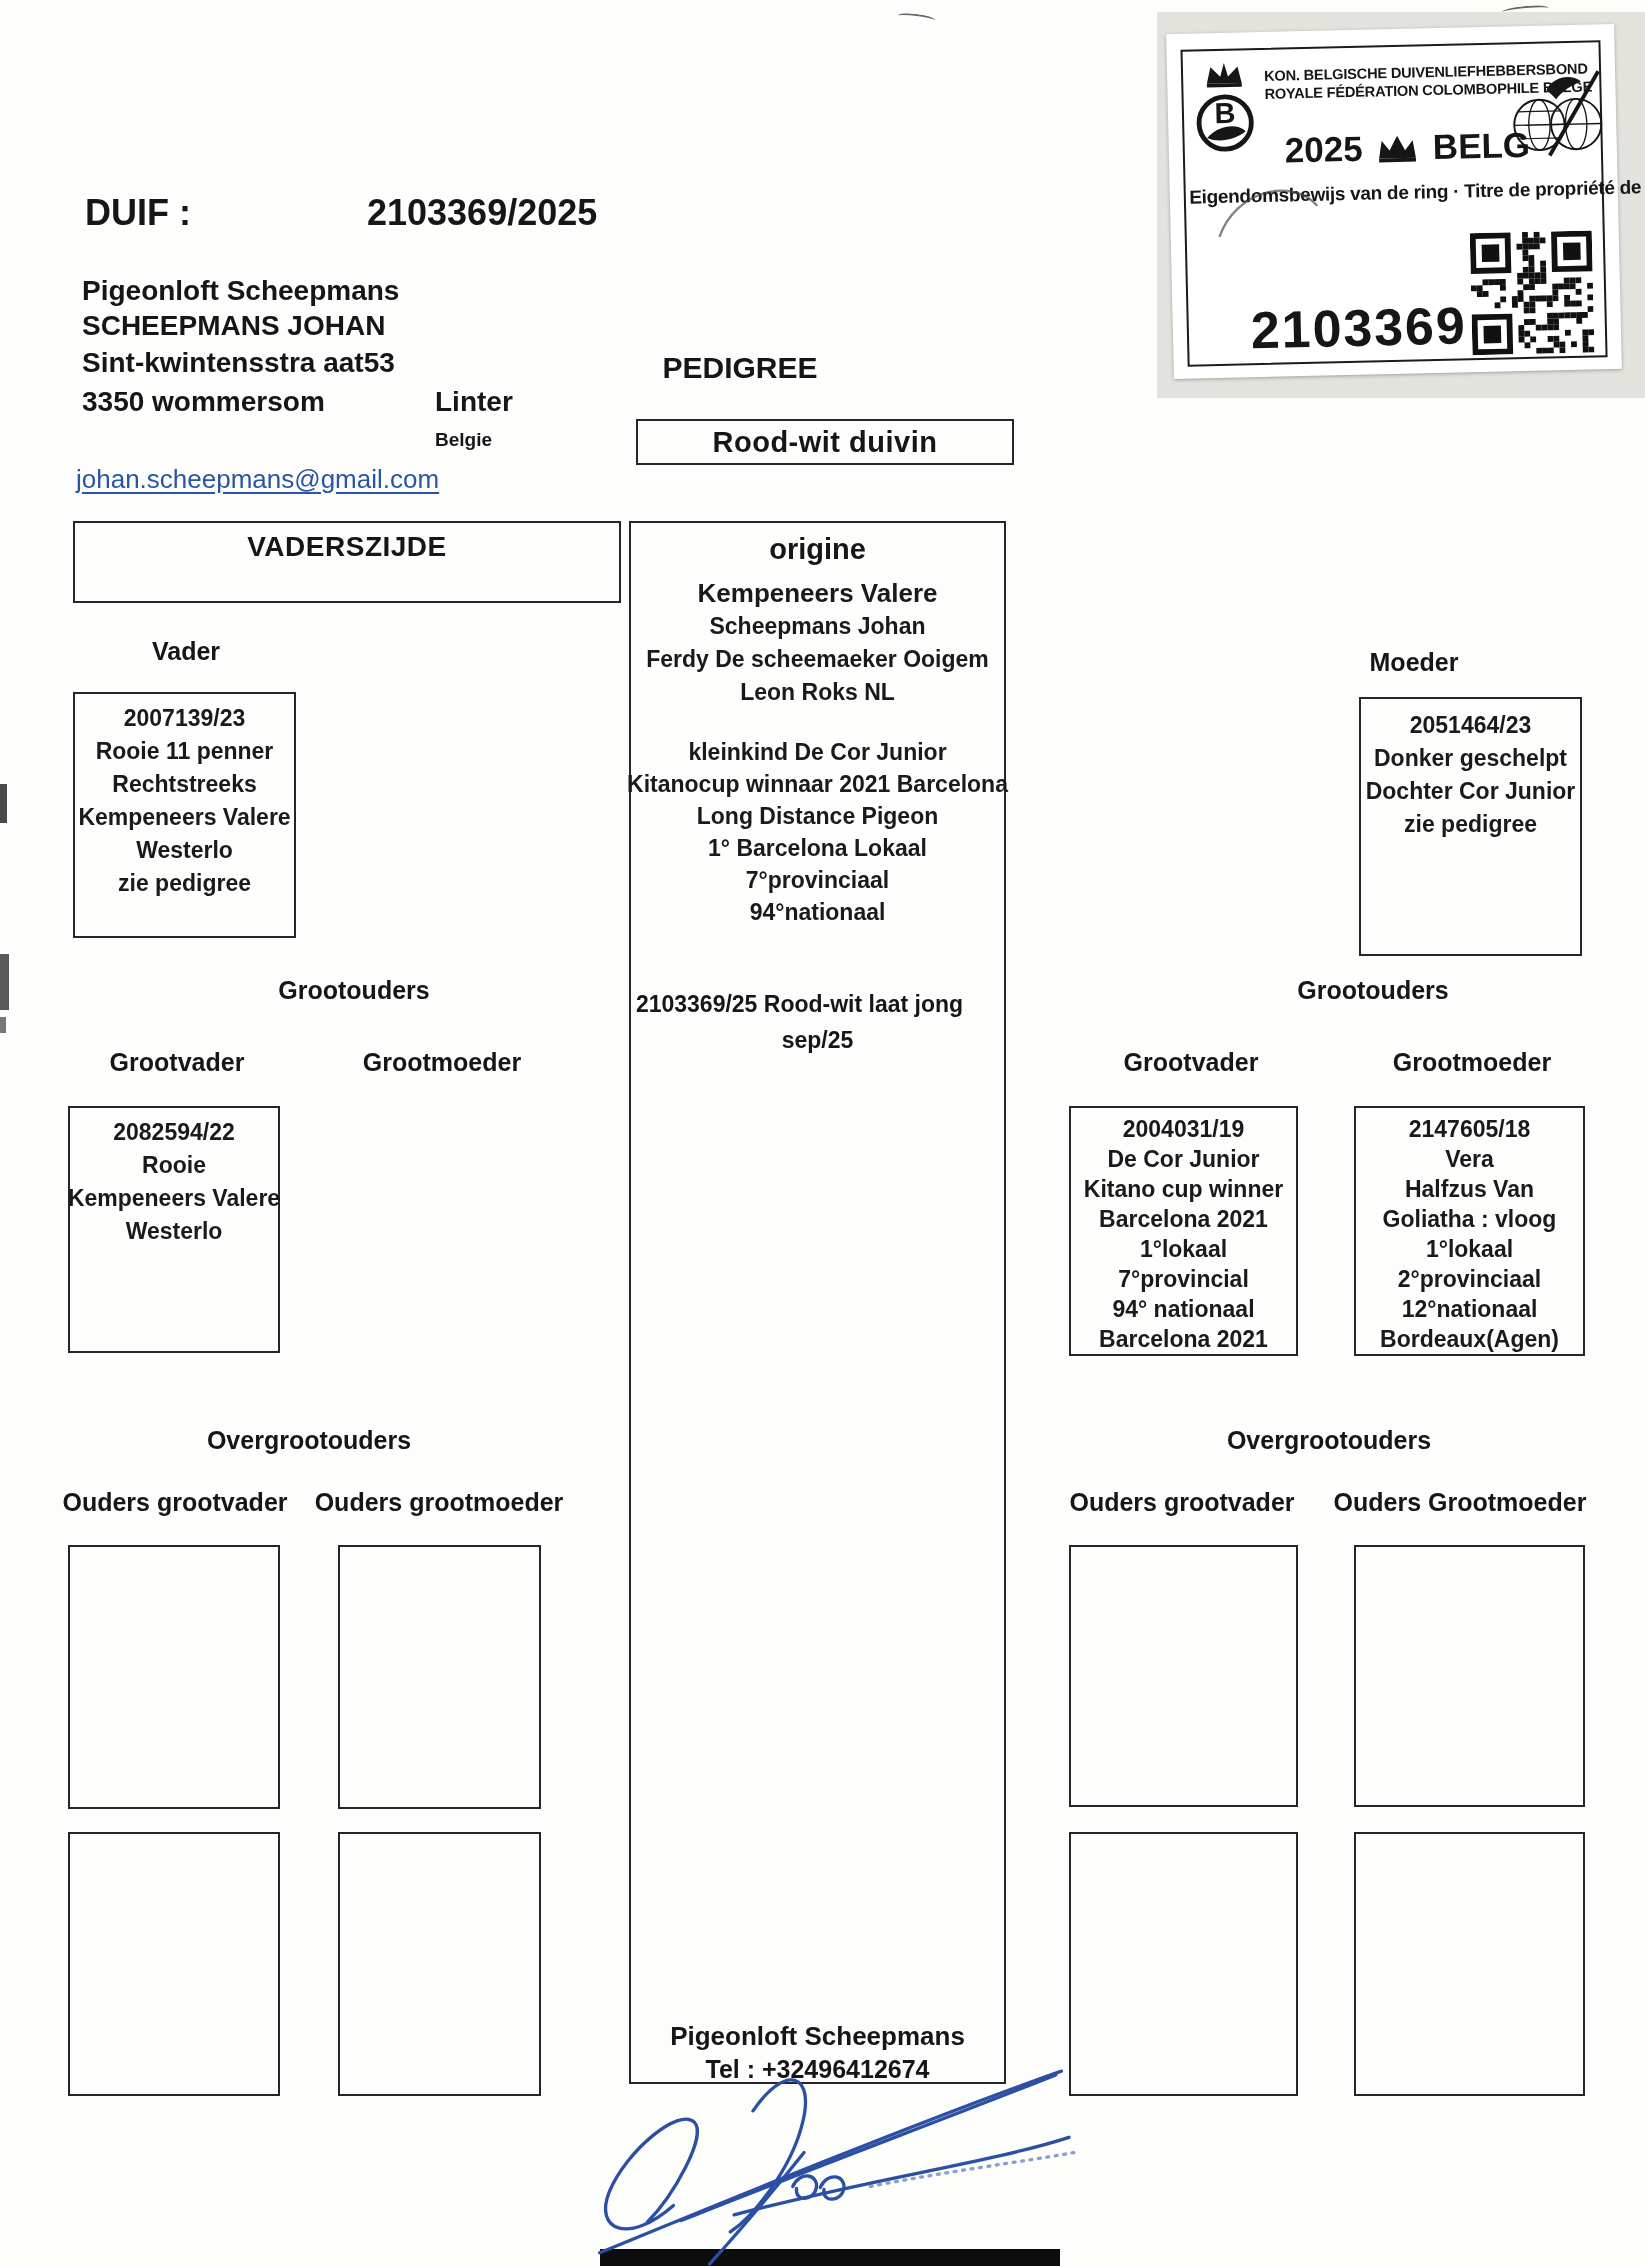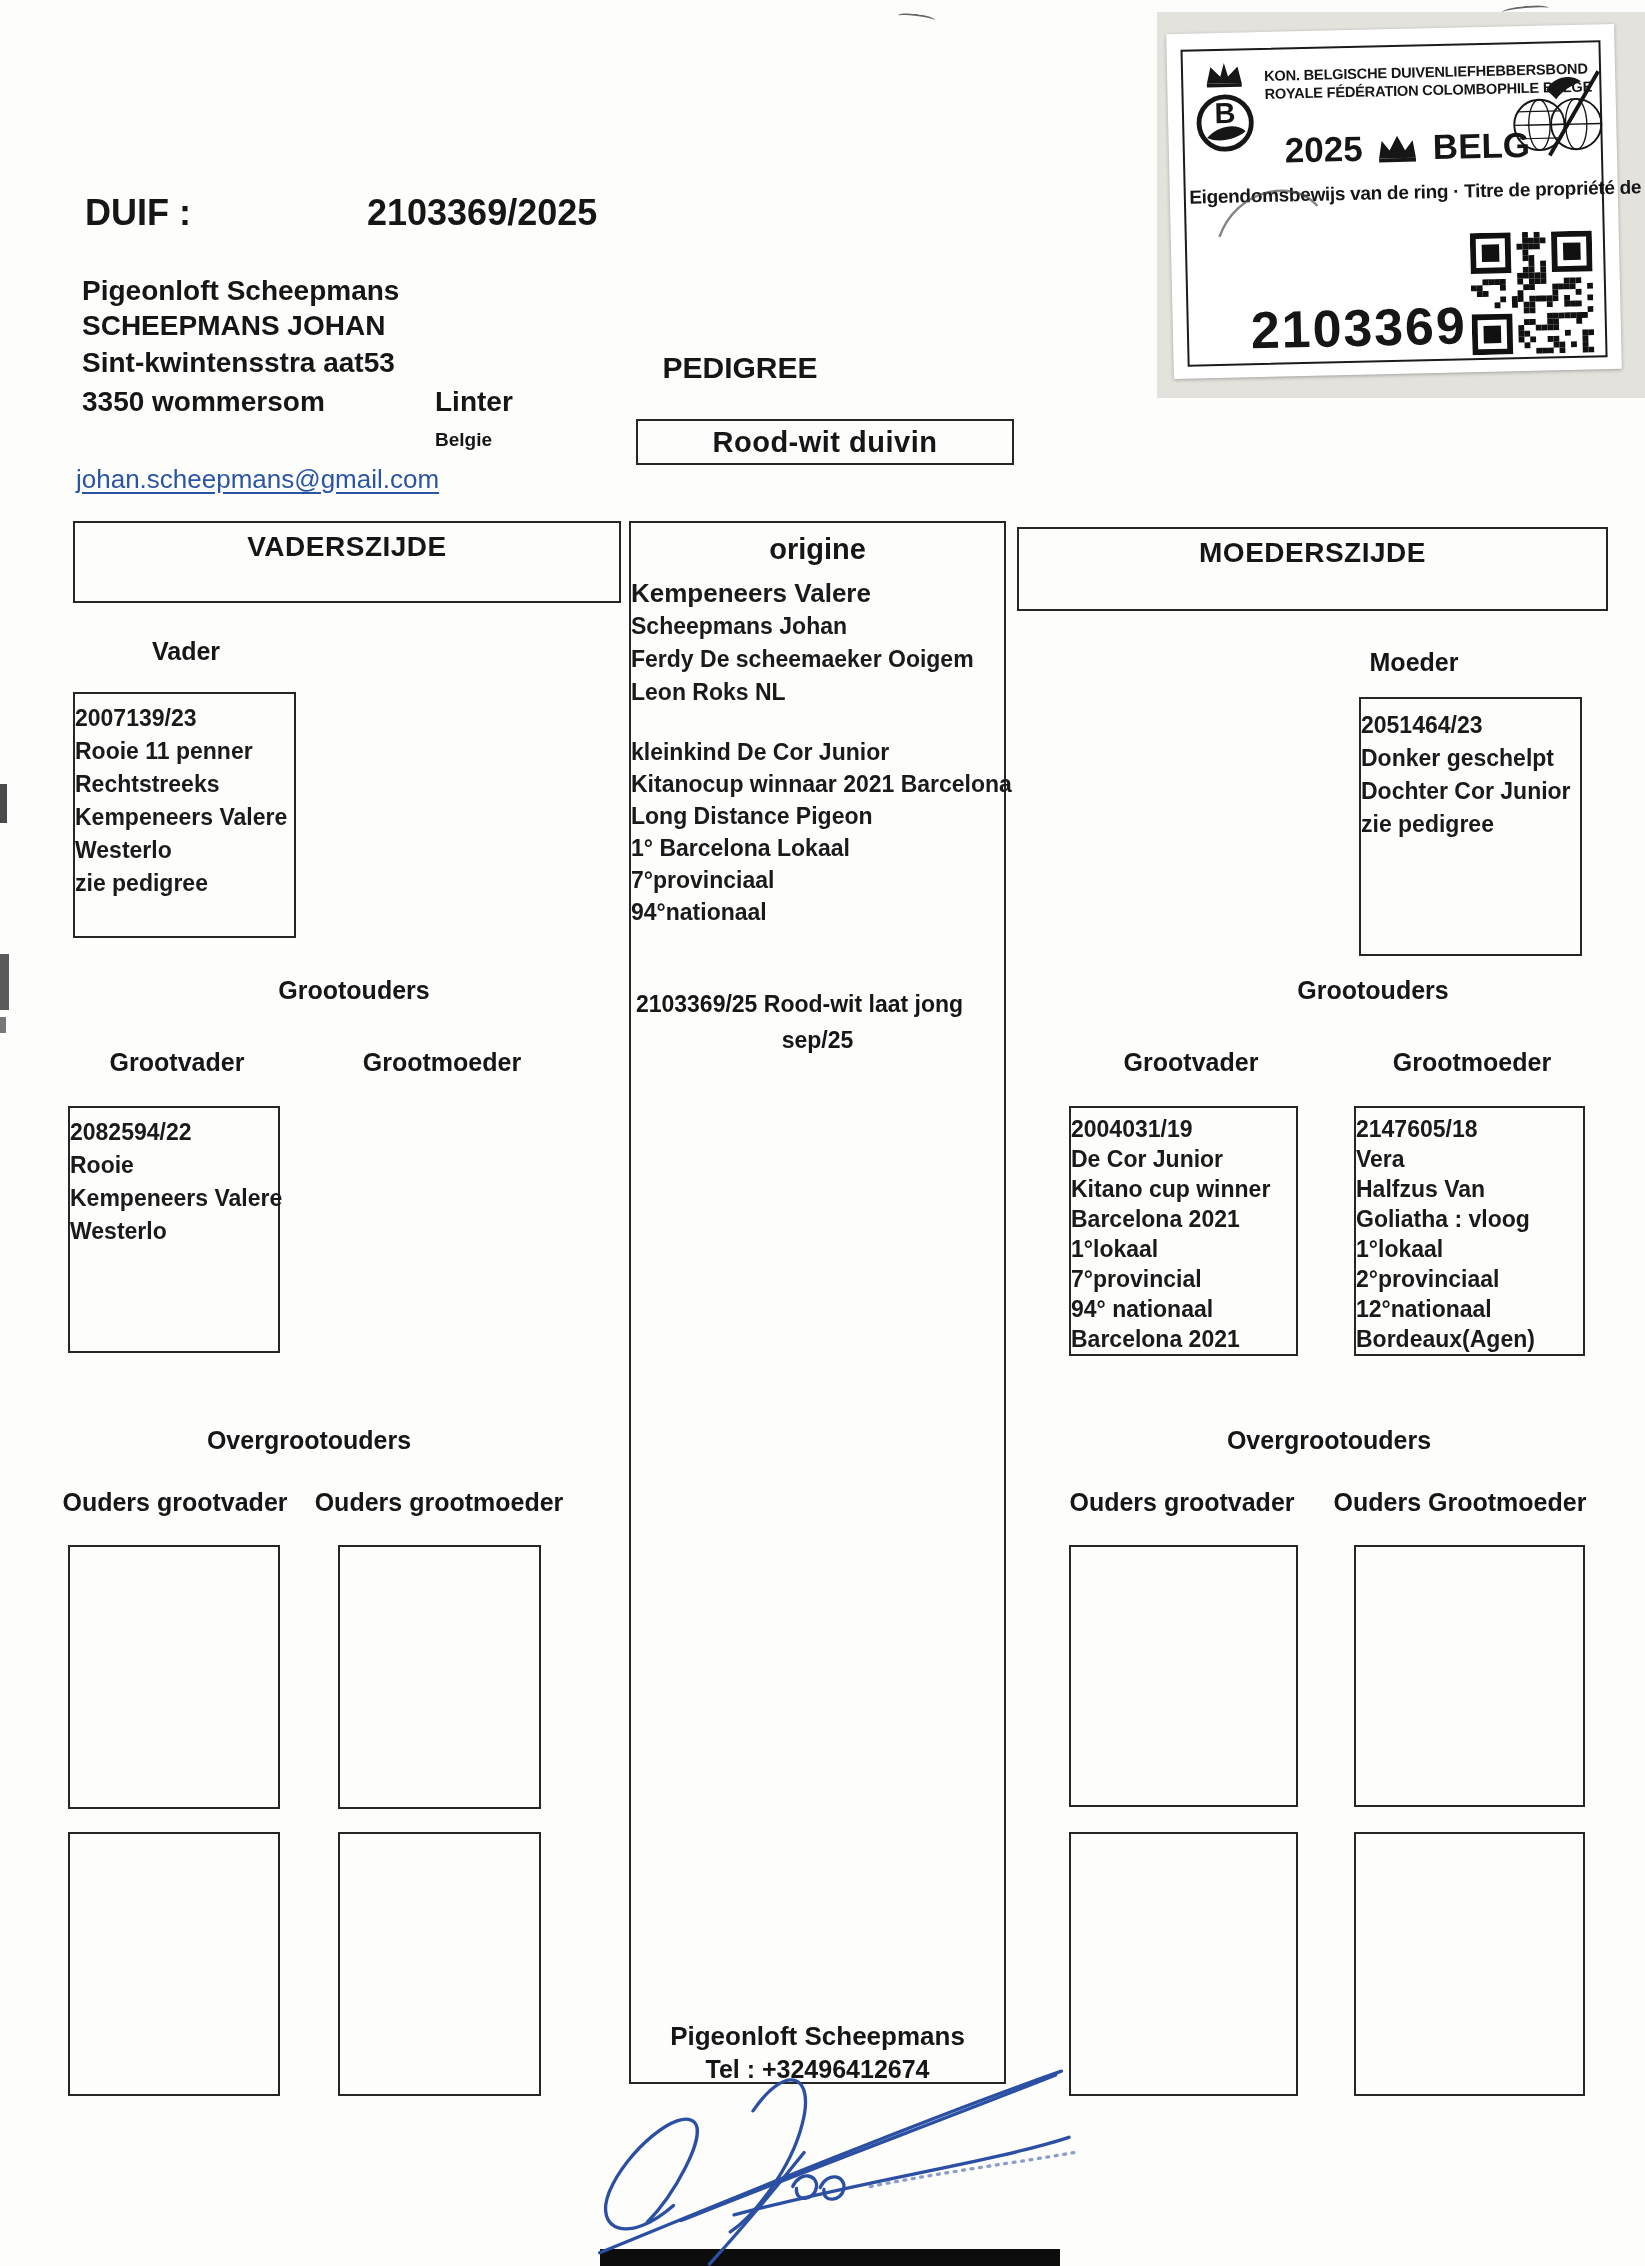--- a/index.html
+++ b/index.html
@@ -4,21 +4,21 @@
 <style>
   *{margin:0;padding:0;box-sizing:border-box}
   body{margin:0;background:#e9e8e5}
   .page{position:relative;width:1646px;height:2267px;background:#fdfdfc;
         font-family:"Liberation Sans",sans-serif;color:#161616;overflow:hidden}
   .abs{position:absolute;white-space:nowrap}
   .b{font-weight:700}
   .ul{text-underline-offset:4.9px;text-decoration-thickness:2.9px}
   .ctr{transform:translateX(-50%)}
   .box{position:absolute;border:2.9px solid #262626}
-  .stack{display:flex;flex-direction:column;}
+  .stack{display:flex;flex-direction:column;align-items:center}
   .stack>div{line-height:33px;font-size:23px;font-weight:700;white-space:nowrap;color:#1a1a1a}
   .stack.notes>div{font-size:23px;line-height:32px}
   .stack.breeders>div:first-child{font-size:26px}
   .stack.tight>div{line-height:30px;font-size:23px}
   .hdrband{display:flex;justify-content:center;align-items:flex-start;padding-top:7.8px;
            font-size:28px;font-weight:700;letter-spacing:0.5px}
   .lbl{font-size:25px;font-weight:700}
   .email{color:#2a55a4;font-size:26px;text-decoration:underline;text-underline-offset:3.9px}
   .card-backdrop{position:absolute;background:#e4e2dd}
   .card{position:absolute;background:#fff;box-shadow:0 1px 3.9px rgba(0,0,0,.3)}
@@ -285,23 +285,20 @@
         <div>1° Barcelona Lokaal</div>
         <div>7°provinciaal</div>
         <div>94°nationaal</div>
       </div>
     <div class="abs b" style="left:4.9px;top:468px;font-size:23px">2103369/25 Rood-wit laat jong</div>
     <div class="abs b" style="left:50%;transform:translateX(-50%);top:504px;font-size:23px">sep/25</div>
     <div class="abs b" style="left:50%;transform:translateX(-50%);top:1498px;font-size:26px">Pigeonloft Scheepmans</div>
     <div class="abs b" style="left:50%;transform:translateX(-50%);top:1532px;font-size:25px">Tel : +32496412674</div>
   </div>
 
-  <div class="box hdrband" style="left:1017px;top:527px;width:591px;height:84px">
-    <span>MOEDERSZIJDE</span>
-  </div>
 
   <div class="abs lbl ul ctr" style="left:1414px;top:648px">Moeder</div>
   <div class="box stack" style="left:1359px;top:697px;width:223px;height:259px;padding-top:9.7px">
       <div>2051464/23</div>
       <div>Donker geschelpt</div>
       <div>Dochter Cor Junior</div>
       <div>zie pedigree</div>
     </div>
 
   <div class="abs lbl ul ctr" style="left:1373px;top:976px">Grootouders</div>

